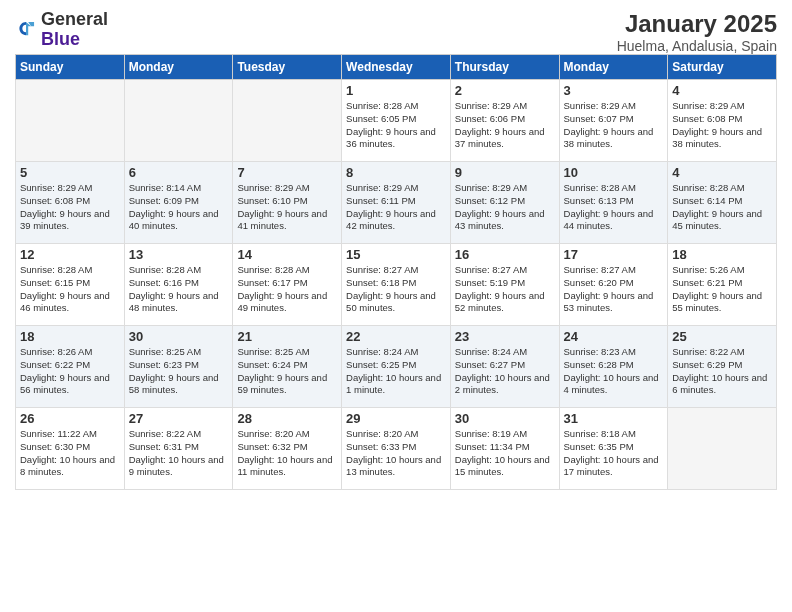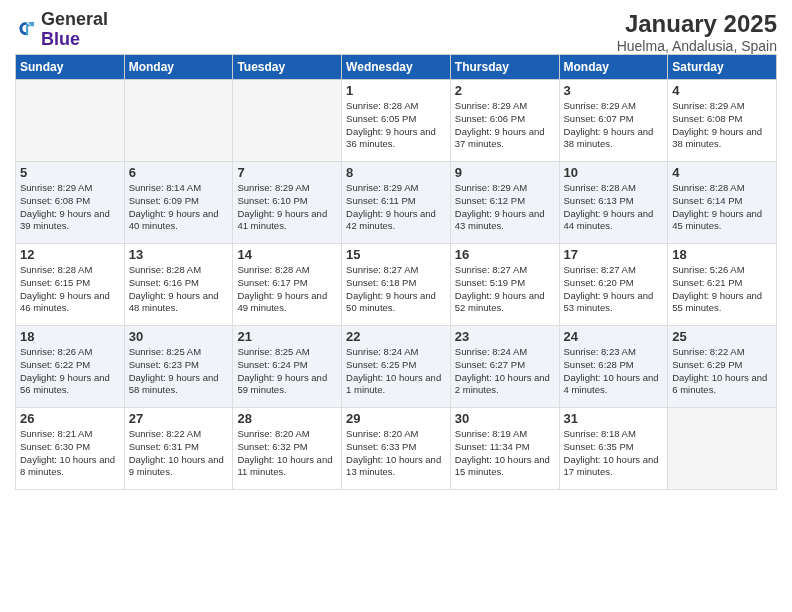--- a/index.html
+++ b/index.html
@@ -283,21 +283,21 @@
           <td>
             <div class="day-number">25</div>
             <div class="day-info">Sunrise: 8:22 AM
 Sunset: 6:29 PM
 Daylight: 10 hours and 6 minutes.</div>
           </td>
         </tr>
         <tr>
           <td>
             <div class="day-number">26</div>
-            <div class="day-info">Sunrise: 8:21 AM
+            <div class="day-info">Sunrise: 11:22 AM
 Sunset: 6:30 PM
 Daylight: 10 hours and 8 minutes.</div>
           </td>
           <td>
             <div class="day-number">27</div>
             <div class="day-info">Sunrise: 8:22 AM
 Sunset: 6:31 PM
 Daylight: 10 hours and 9 minutes.</div>
           </td>
           <td>

